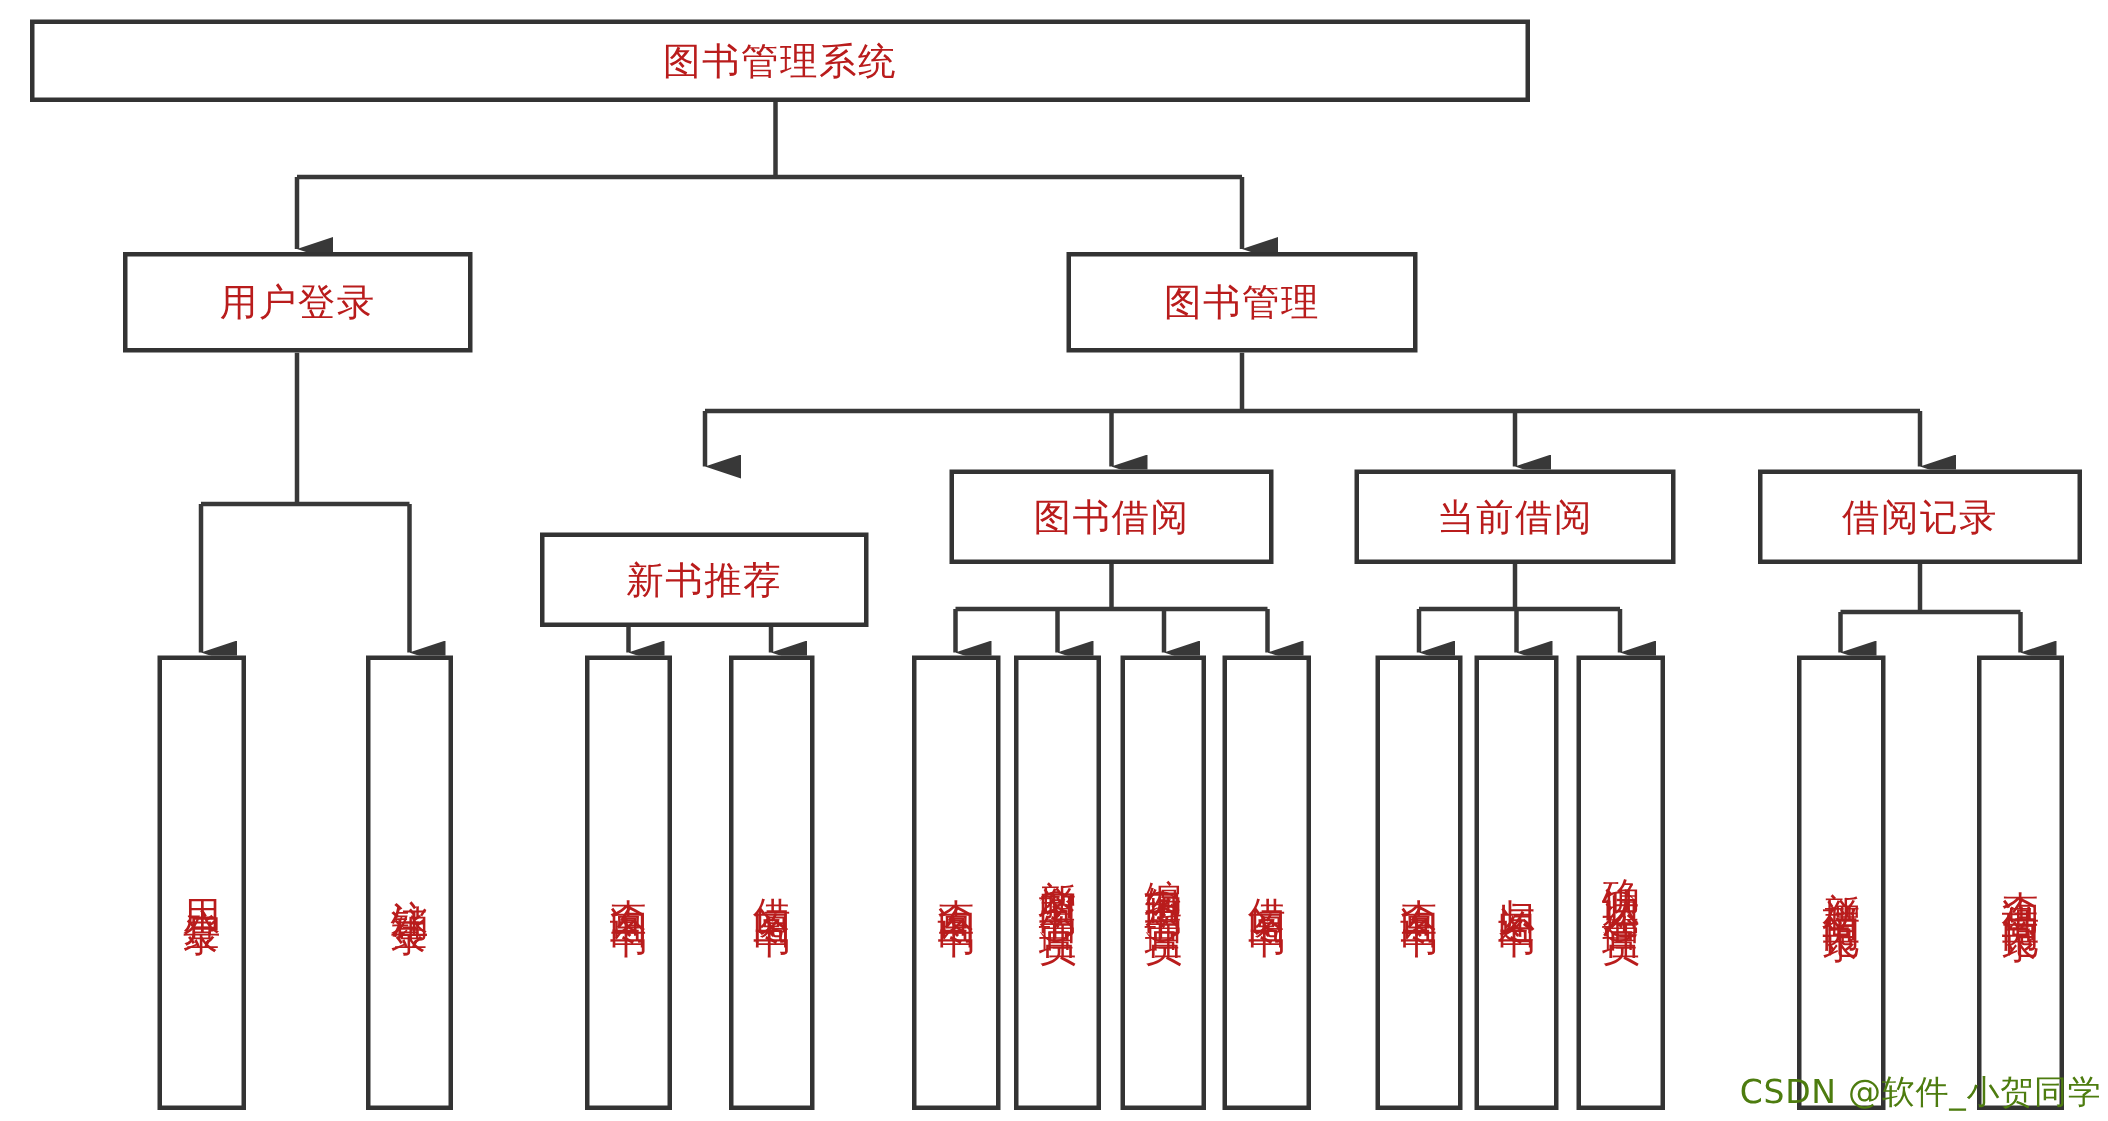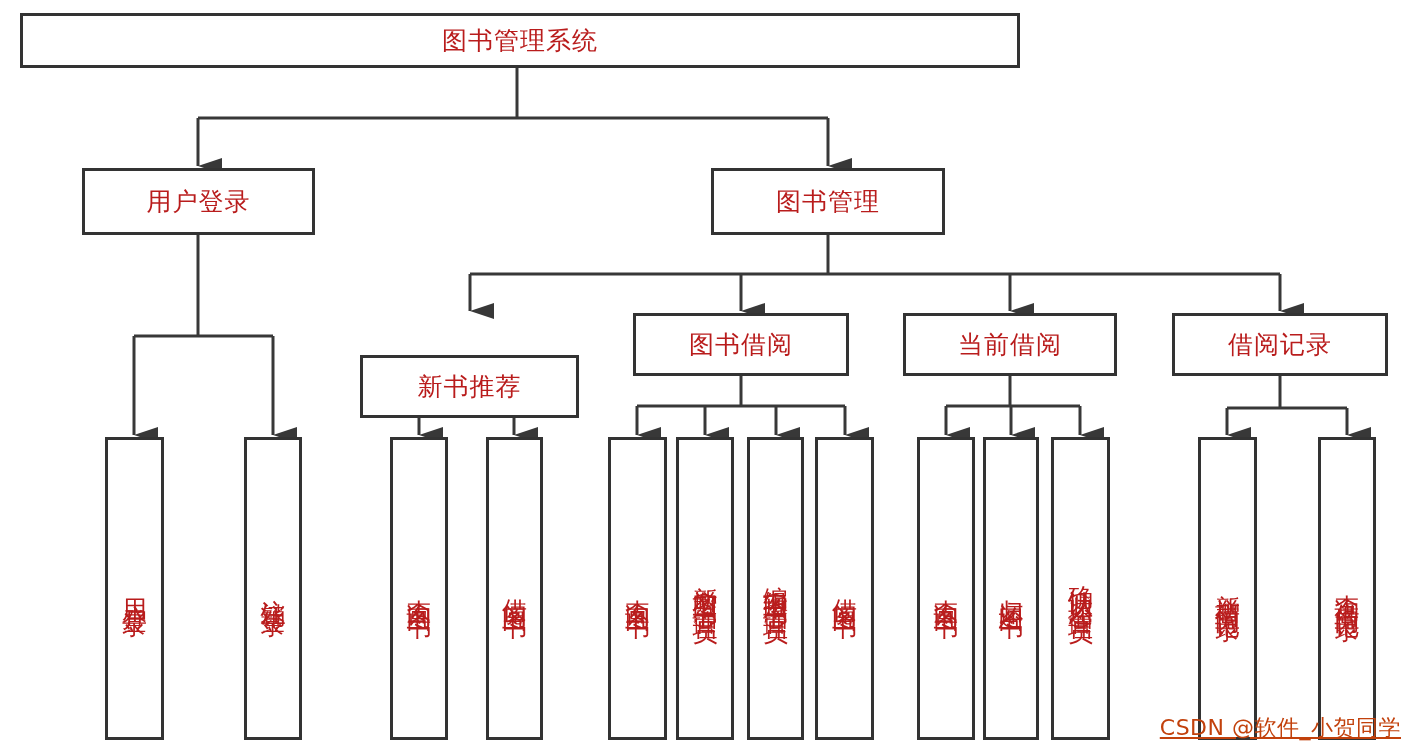--- a/index.html
+++ b/index.html
@@ -43,23 +43,22 @@
     text-orientation: mixed;
     letter-spacing: 5px;
     line-height: 1;
     white-space: nowrap;
   }
   .watermark {
     position: absolute;
     right: 4px;
     bottom: 4px;
     font-size: 22px;
-    color: #c2410c;
+    color: #4d7c0f;
     letter-spacing: 0.5px;
-    text-decoration: underline;
   }
 </style>
 </head>
 <body>
 
 <div id="stage">
 
   <svg id="connectors" width="1405" height="747" viewBox="0 0 1405 747">
     <defs>
       <marker id="arrow" viewBox="0 0 16 24" refX="8" refY="24" markerWidth="16" markerHeight="24" markerUnits="userSpaceOnUse" orient="auto">

